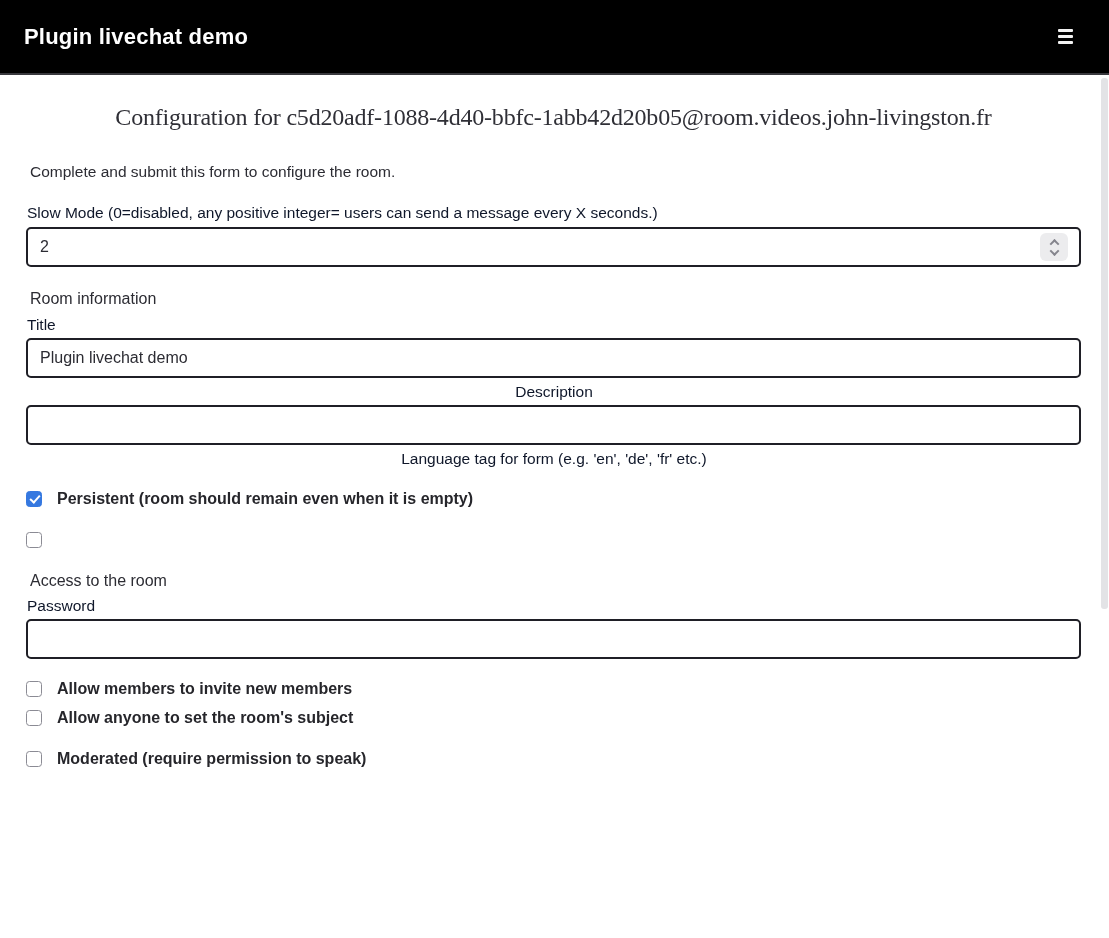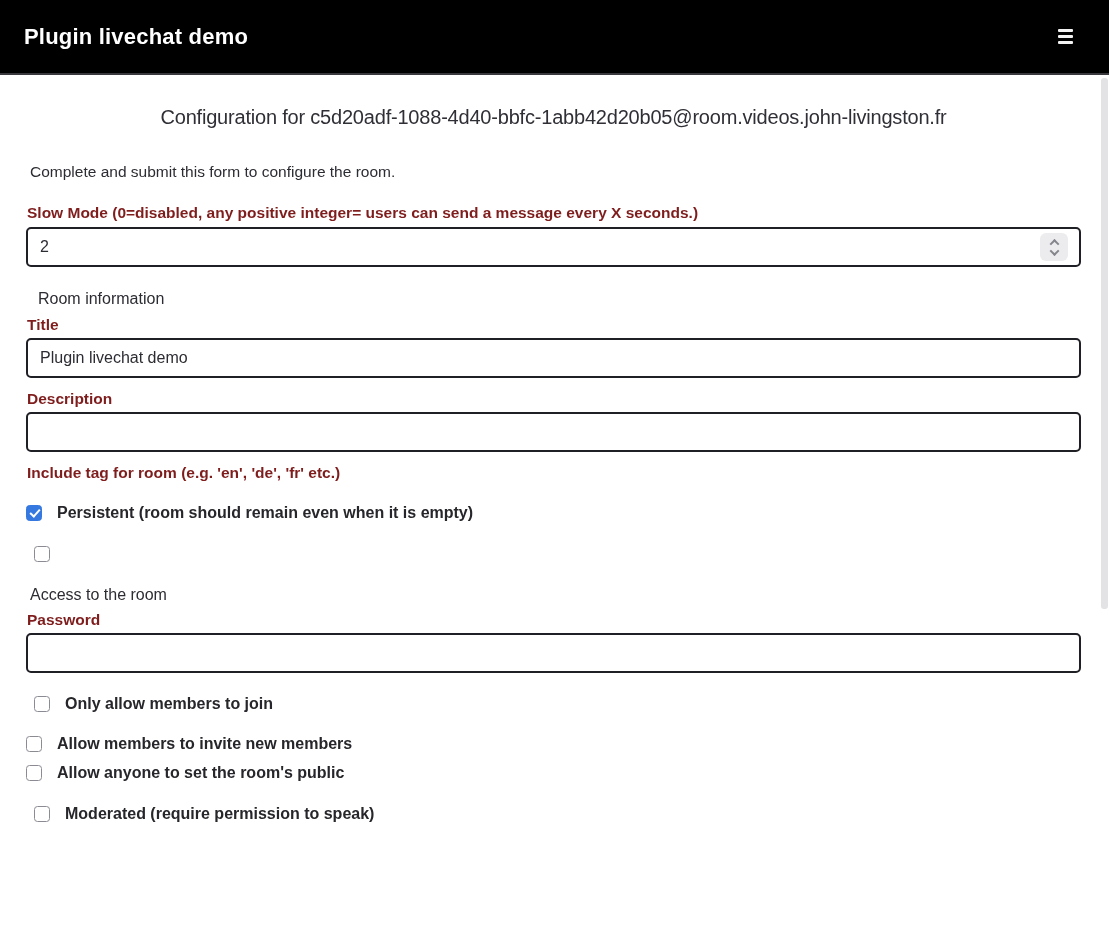--- a/index.html
+++ b/index.html
@@ -42,39 +42,40 @@
     background: #f2f2f2;
     border-radius: 1px;
   }
 
   
   main { padding: 0 28px 0 26px; }
 
   .page-title {
     margin-top: 30px;
     text-align: center;
-    font-size: 20px;
+    font-size: 24px;
     font-weight: 400;
     color: #2f2f36;
     letter-spacing: -0.2px;
     line-height: 24px;
+    font-family: Liberation Serif, serif;
   }
   .instructions {
     font-size: 15.5px;
     line-height: 21px;
     color: #2c2c33;
     padding-left: 4px;
   }
 
   .field-label {
     display: block;
     font-size: 15.5px;
-    font-weight: bold;
+    font-weight: normal;
     line-height: 21px;
-    color: #7f1d1d;
+    color: #0f172a;
     padding-left: 1px;
   }
   .legend {
     font-size: 16px;
     font-weight: 400;
     line-height: 22px;
     color: #2c2c33;
     padding-left: 4px;
   }
 
@@ -147,23 +148,23 @@
     font-size: 16px;
     font-weight: bold;
     color: #26262b;
     line-height: 20px;
   }
 
   
   .mt3  { margin-top: 3px; }
   .mt4  { margin-top: 4px; }
   .mt9  { margin-top: 9px; }
-  .mt15 { margin-top: 10px; }
+  .mt15 { margin-top: 3px; text-align: center; }
   .mt20 { margin-top: 20px; }
-  .mt21 { margin-top: 21px; margin-left: 8px; }
+  .mt21 { margin-top: 21px; }
   .mt33 { margin-top: 32px; }
 
   
   .scrollbar-thumb {
     position: absolute;
     top: 78px; right: 1px;
     width: 7px; height: 531px;
     background: #e3e3e6;
     border-radius: 3px;
   }
@@ -197,50 +198,46 @@
     </div>
 
     <div class="legend mt21">Room information</div>
 
     <label class="field-label mt4">Title</label>
     <input class="text-input mt3" type="text" value="Plugin livechat demo" style="">
 
     <label class="field-label mt15">Description</label>
     <input class="text-input mt3" type="text" value="" style="">
 
-    <label class="field-label mt15">Include tag for room (e.g. 'en', 'de', 'fr' etc.)</label>
+    <label class="field-label mt15">Language tag for form (e.g. 'en', 'de', 'fr' etc.)</label>
 
     <label class="check-row mt20">
       <span class="checkbox checked"></span>
       <span class="check-label">Persistent (room should remain even when it is empty)</span>
     </label>
 
     <label class="check-row mt21">
       <span class="checkbox"></span>
     </label>
 
     <div class="legend mt20">Access to the room</div>
 
     <label class="field-label mt3">Password</label>
     <input class="text-input mt3" type="text" value="" style="">
 
-    <label class="check-row mt21">
-      <span class="checkbox"></span>
-      <span class="check-label">Only allow members to join</span>
-    </label>
 
     <label class="check-row mt20">
       <span class="checkbox"></span>
       <span class="check-label">Allow members to invite new members</span>
     </label>
 
 
     <label class="check-row mt9">
       <span class="checkbox"></span>
-      <span class="check-label">Allow anyone to set the room's public</span>
+      <span class="check-label">Allow anyone to set the room's subject</span>
     </label>
 
     <label class="check-row mt21">
       <span class="checkbox"></span>
       <span class="check-label">Moderated (require permission to speak)</span>
     </label>
 
   </form>
 </main>
 

